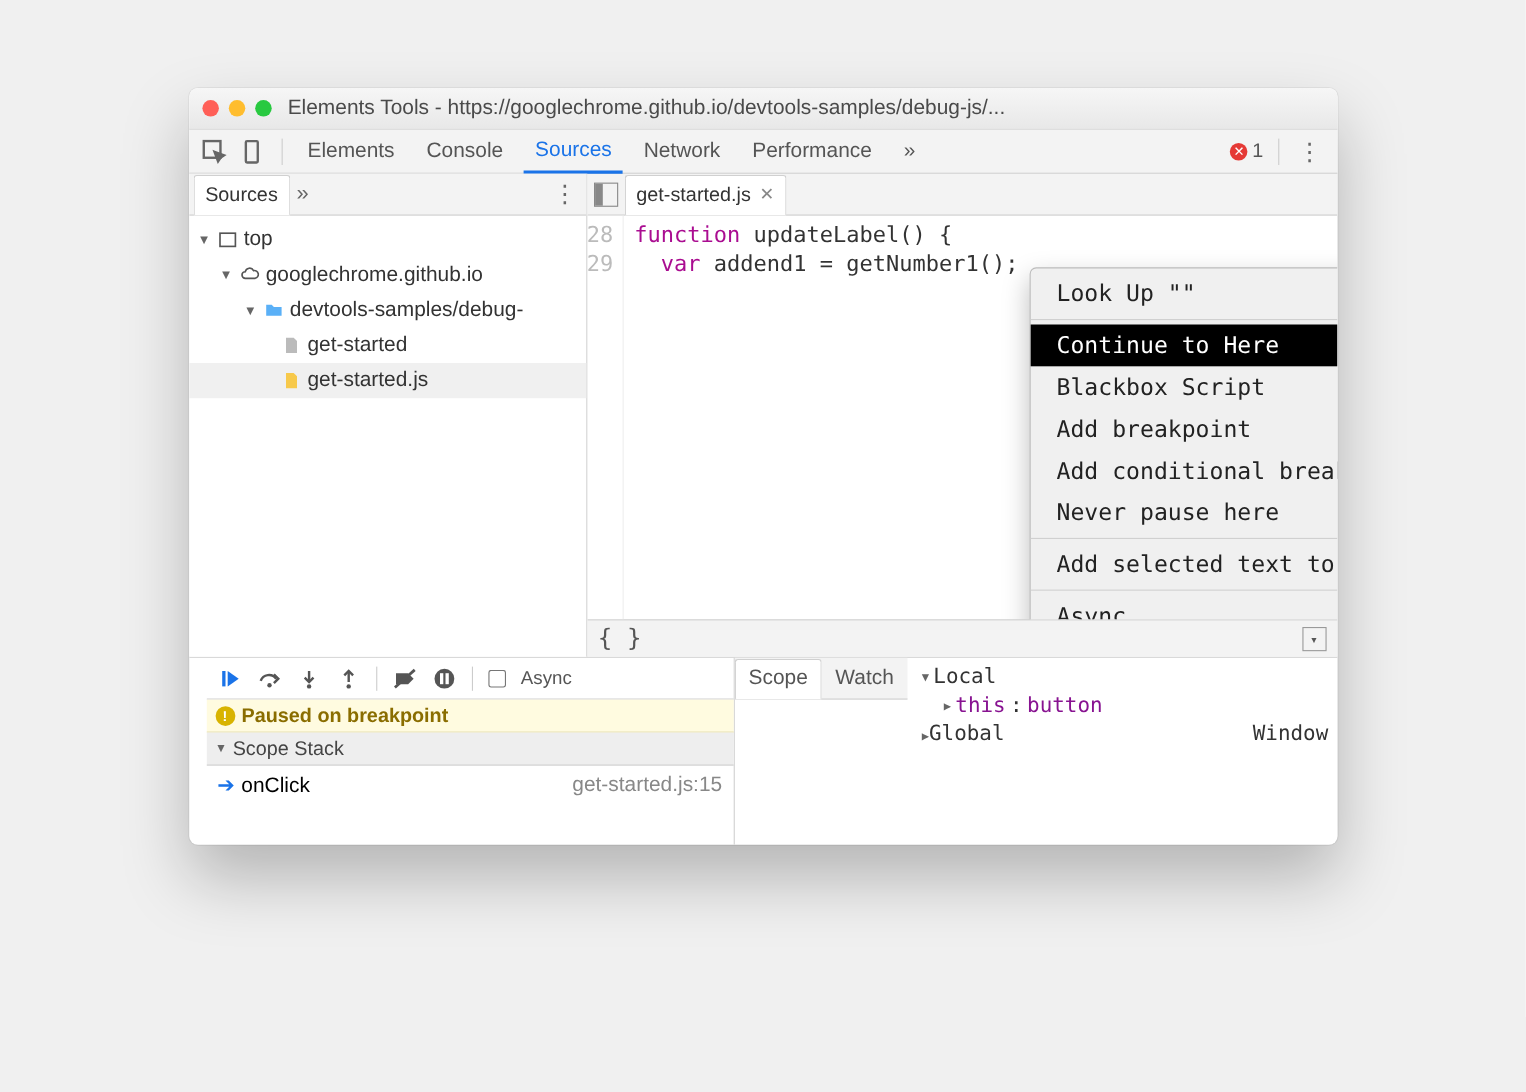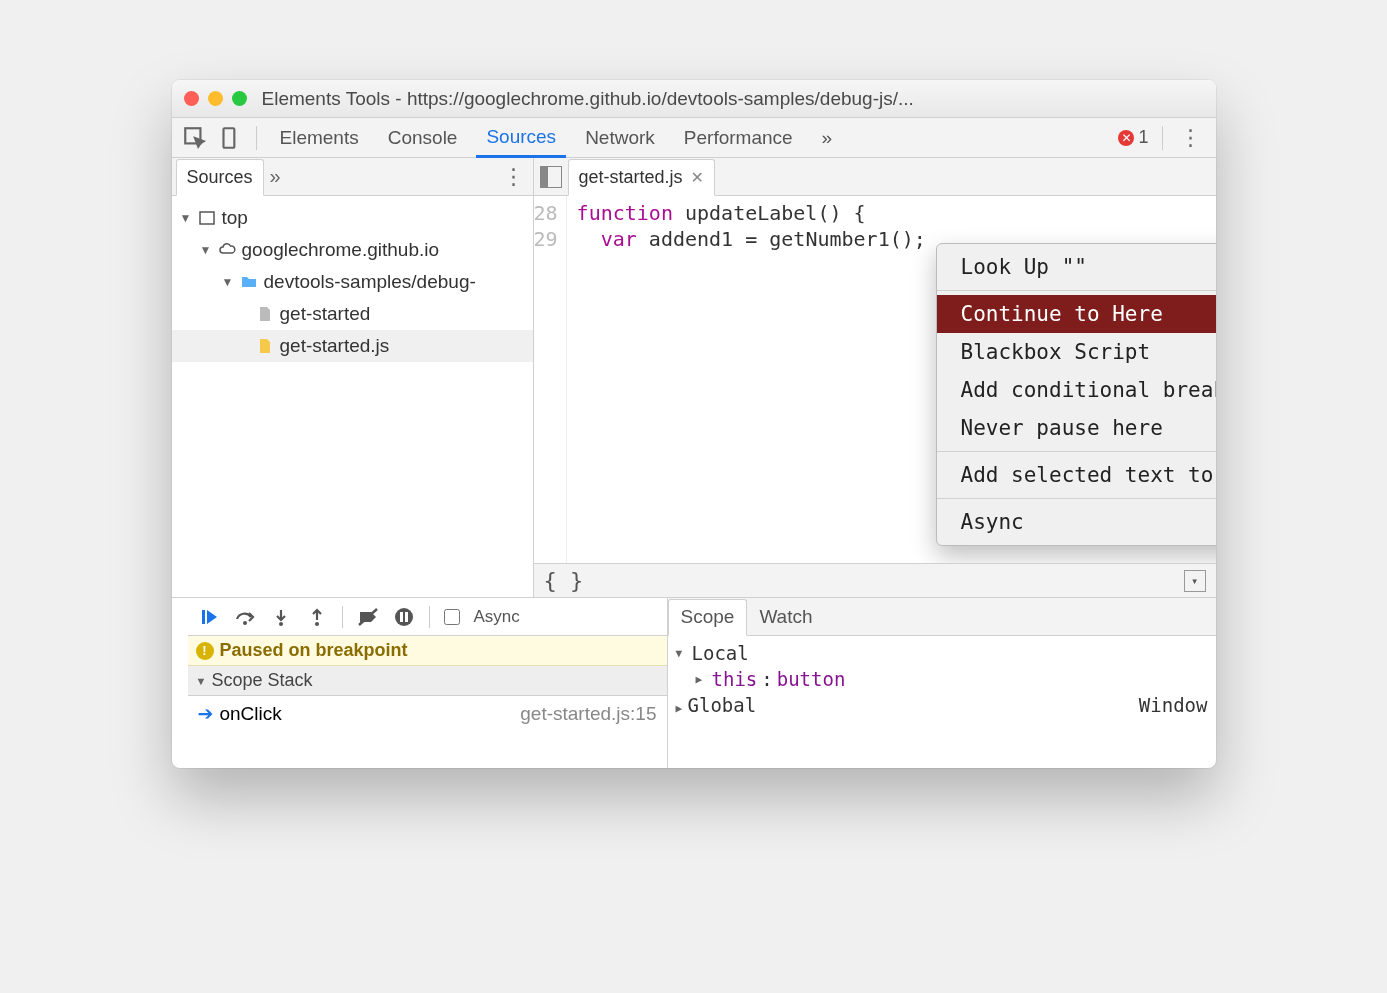--- a/index.html
+++ b/index.html
@@ -133,36 +133,36 @@
     background:#f0f0f0;
     border:1px solid #bcbcbc;
     border-radius:6px;
     box-shadow:0 10px 24px rgba(0,0,0,0.25);
     font-size:21px;
     color:#222;
     padding:4px 0;
     z-index:10;
   }
   .ctx-item{padding:6px 24px; display:flex; align-items:center; justify-content:space-between;}
-  .ctx-item.hover{background:#7f1d1d;color:#fff;align-items:center;}
+  .ctx-item.hover{background:#000000;color:#fff;align-items:center;}
   .ctx-sep{height:1px;background:#d0d0d0;margin:4px 0;}
   
   .debugger{display:flex; height:170px;padding-left:16px;}
   .dbg-left{width:480px;border-right:1px solid #d0d0d0;display:flex;flex-direction:column;}
   .dbg-toolbar{height:38px;display:flex;align-items:center;gap:14px;padding:0 10px;border-bottom:1px solid #d0d0d0;font-size:17px;color:#555;}
   .dbg-toolbar .btn{width:22px;height:22px;display:flex;align-items:center;justify-content:center;}
   .dbg-toolbar .vline{width:1px;height:22px;background:#ccc;}
   .dbg-toolbar input[type=checkbox]{width:16px;height:16px;}
   .paused-bar{background:#fffbe0;color:#8a6d00;font-size:18px;font-weight:bold;padding:4px 8px;border-bottom:1px solid #e6e0b0;display:flex;align-items:center;gap:6px;}
   .paused-bar .warn{width:18px;height:18px;border-radius:50%;background:#d8b300;color:#fff;font-size:13px;display:flex;align-items:center;justify-content:center;font-weight:bold;}
   .section-h{background:#eee;padding:4px 8px;font-size:18px;color:#444;border-bottom:1px solid #d0d0d0;display:flex;align-items:center;gap:4px;}
   .stack-row{display:flex;align-items:center;justify-content:space-between;padding:6px 10px;font-size:19px;}
   .stack-row .arrow{color:#1a73e8;margin-right:6px;}
   .stack-row .loc{color:#888;}
-  .dbg-right{flex:1;display:flex;flex-direction:column;}
+  .dbg-right{flex:1;display:flex;flex-direction:row;text-align:right;}
   .scope-tabs{height:38px;display:flex;align-items:center;border-bottom:1px solid #d0d0d0;font-size:19px;color:#555;background:#f3f3f3;}
   .scope-tabs .st{padding:0 12px;height:100%;display:flex;align-items:center;}
   .scope-tabs .st.active{background:#fff;border:1px solid #d0d0d0;border-bottom:1px solid #fff;margin-bottom:-1px;border-radius:3px 3px 0 0;}
   .scope-body{flex:1;font-family:Menlo,monospace;font-size:19px;padding:4px 8px;color:#333;}
   .scope-row{display:flex;align-items:center;gap:4px;padding:2px 0;}
   .scope-row.global{justify-content:space-between;}
   .purple{color:#881391;}
   .tri{font-size:11px;color:#666;width:12px;display:inline-block;}
 </style>
 </head>
@@ -303,20 +303,23 @@
               <span>Look Up ""</span>
             </div>
           <div class="ctx-sep"></div>
           <div class="ctx-item hover">
               <span>Continue to Here</span>
             </div>
           <div class="ctx-item">
               <span>Blackbox Script</span>
             </div>
           <div class="ctx-item">
+              <span>Add breakpoint</span>
+            </div>
+          <div class="ctx-item">
               <span>Add conditional breakpoint…</span>
             </div>
           <div class="ctx-item">
               <span>Never pause here</span>
             </div>
           <div class="ctx-sep"></div>
           <div class="ctx-item">
               <span>Add selected text to watches</span>
             </div>
           <div class="ctx-sep"></div>

